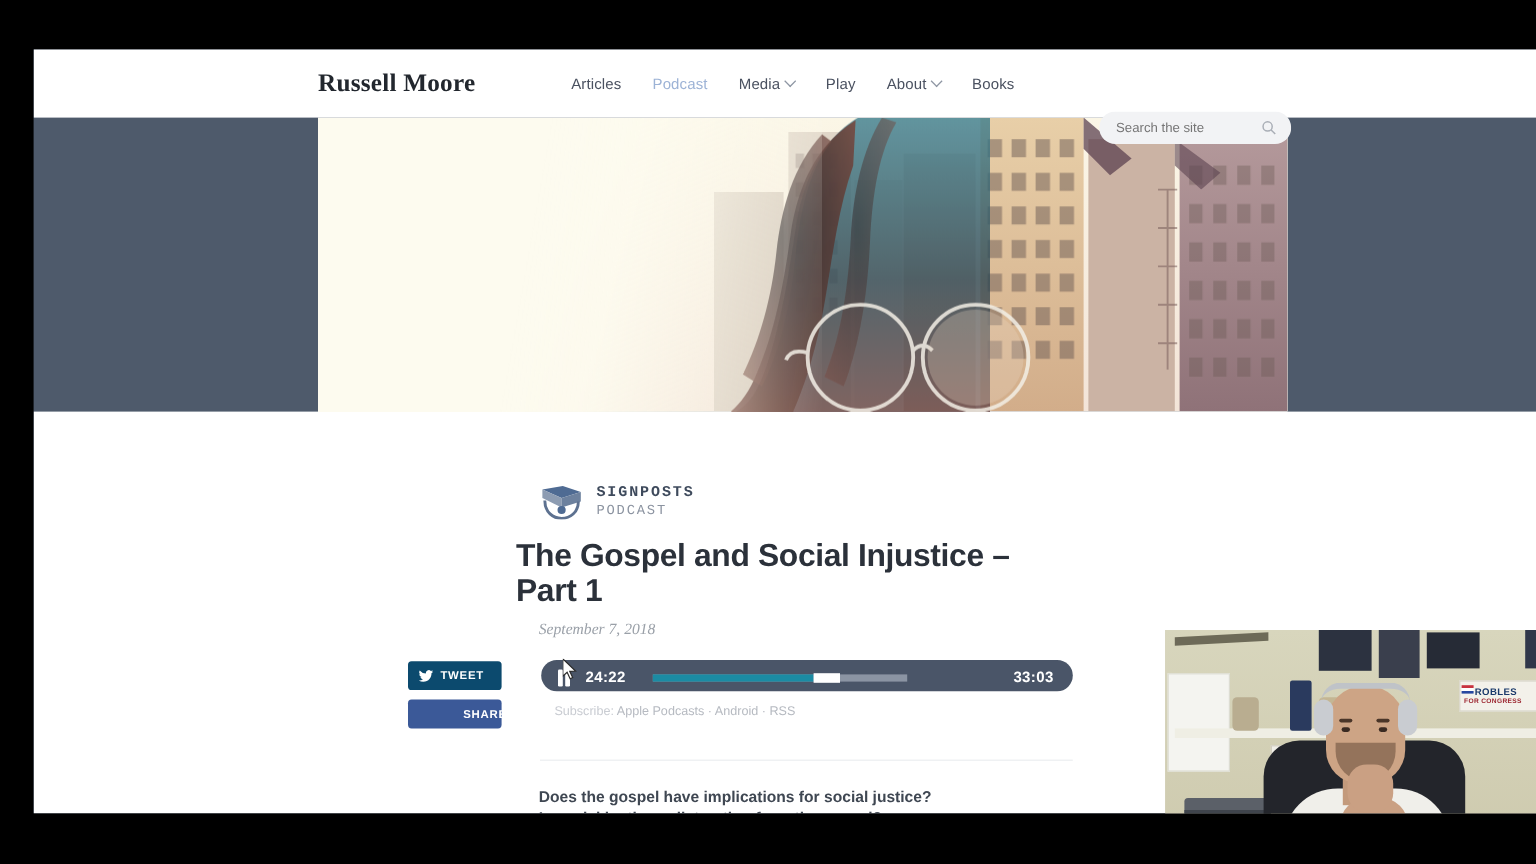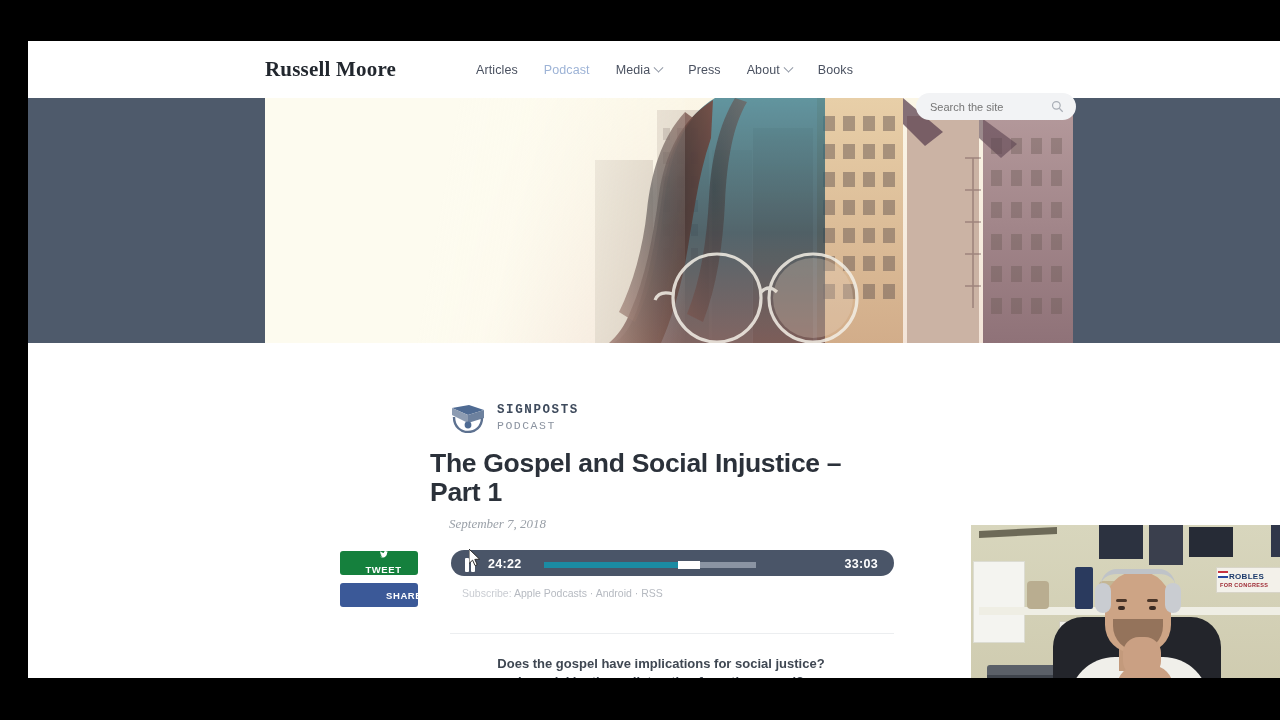--- a/index.html
+++ b/index.html
@@ -44,21 +44,21 @@
   .pb-title { font-size:12.5px; font-weight:bold; letter-spacing:1.6px; color:#3e4a5c; }
   .pb-sub { font-size:11.5px; letter-spacing:1.5px; color:#8b93a0; margin-top:2px; }
 
   .post-title { position:absolute; left:402px; top:408px; width:460px; font-size:26.5px; line-height:1.08; font-weight:bold; color:#2b313a; letter-spacing:-.3px; }
   .post-date { position:absolute; left:421px; top:475px; font-family:"Liberation Serif", serif; font-style:italic; font-size:13px; color:#9aa0a8; }
 
   
   .share-col { position:absolute; left:312px; top:510px; }
   .share-btn { width:78px; height:24px; border-radius:3px; display:flex; align-items:center; gap:6px; padding-left:9px; margin-bottom:8px; cursor:pointer; }
   .share-btn span { font-size:9.5px; font-weight:bold; color:#fff; letter-spacing:.6px; }
-  .tweet-btn { background:#15803d;flex-direction:column; }
+  .tweet-btn { background:#0c4a6e; }
   .fb-btn { background:#3b5998;gap:37px; }
 
   
   .player { position:absolute; left:423px; top:509px; width:443px; height:26px; background:#4a5568; border-radius:15px; display:flex; align-items:center; }
   .pause-btn { position:absolute; left:14px; top:8px; width:12px; height:14px; cursor:pointer; }
   .pause-bar { position:absolute; top:0; width:3.5px; height:14px; background:#fff; border-radius:1px; }
   .time-cur { position:absolute; left:37px; top:7px; font-size:12.5px; font-weight:bold; color:#fff; letter-spacing:.3px; }
   .track { position:absolute; left:93px; top:12px; width:212px; height:6px; }
   .track-bg { position:absolute; left:0; top:0; width:212px; height:6px; background:#8b94a3; }
   .track-fill { position:absolute; left:0; top:0; width:134px; height:6px; background:#1b8ba3; }
@@ -66,21 +66,21 @@
   .time-tot { position:absolute; right:16px; top:7px; font-size:12.5px; font-weight:bold; color:#fff; letter-spacing:.3px; }
 
   .cursor { position:absolute; left:441px; top:508px; width:12px; height:18px; z-index:40; }
 
   .meta { position:absolute; left:434px; top:545px; font-size:10.5px; line-height:1.45; color:#b6bac1; }
   .meta a { color:#b6bac1; text-decoration:none; cursor:pointer; }
   .meta .lbl { color:#c9ccd2; }
 
   .divider { position:absolute; left:422px; top:592px; width:444px; height:1px; background:#eceef0; }
 
-  .q-block { position:absolute; left:410px; top:614px; width:446px; text-align:center; }
+  .q-block { position:absolute; left:421px; top:614px; width:446px; text-align:left; }
   .q-line { font-size:13px; font-weight:bold; color:#3f4752; line-height:1.42; }
 
   
   .webcam { position:absolute; left:943px; top:484px; width:337px; height:159px; overflow:hidden; background:#cfcbb4; z-index:50; }
   .wc-wall { position:absolute; left:0; top:0; width:337px; height:194px; background:linear-gradient(#d8d6bd,#cdc9ad); }
   .wc-shelf { position:absolute; left:8px; top:82px; width:320px; height:8px; background:#efeee4; }
   .wc-shelf2 { position:absolute; left:8px; top:4px; width:78px; height:7px; background:#6d6a58; transform:skewY(-3deg); }
   .wc-board { position:absolute; left:2px; top:36px; width:52px; height:82px; background:#f4f4f0; border:1px solid #dcdcd2; }
   .wc-poster { position:absolute; background:#2c3240; }
   .wc-printer { position:absolute; left:16px; top:140px; width:72px; height:46px; background:#5b6068; border-radius:3px; }
@@ -267,21 +267,21 @@
           <span>Articles</span>
         </div>
         <div class="nav-item active">
           <span>Podcast</span>
         </div>
         <div class="nav-item">
           <span>Media</span>
           <i class="chev"></i>
         </div>
         <div class="nav-item">
-          <span>Press</span>
+          <span>Play</span>
         </div>
         <div class="nav-item">
           <span>About</span>
           <i class="chev"></i>
         </div>
         <div class="nav-item">
           <span>Books</span>
         </div>
       </div>
     </div>

